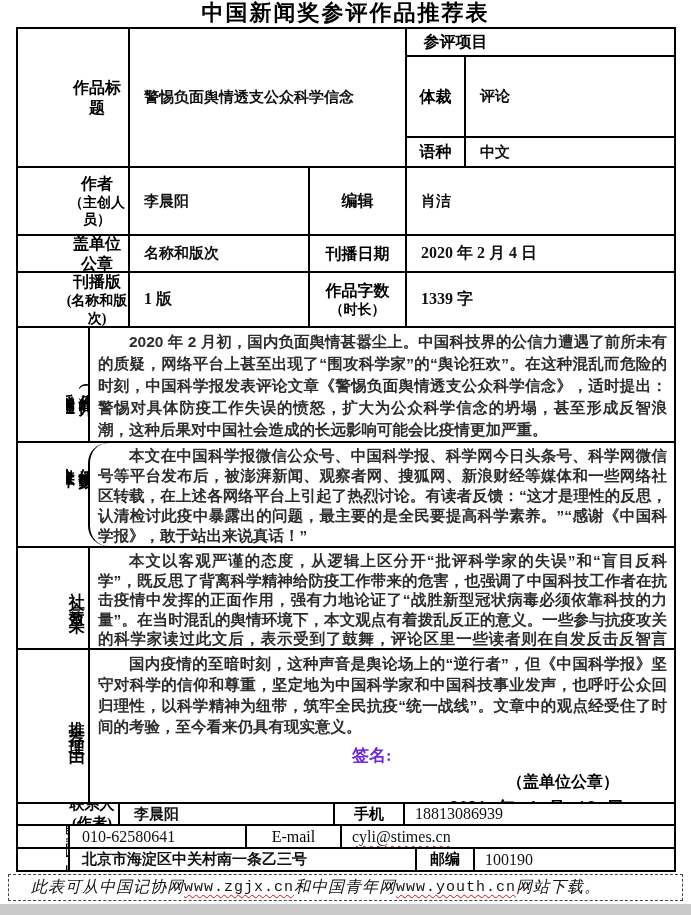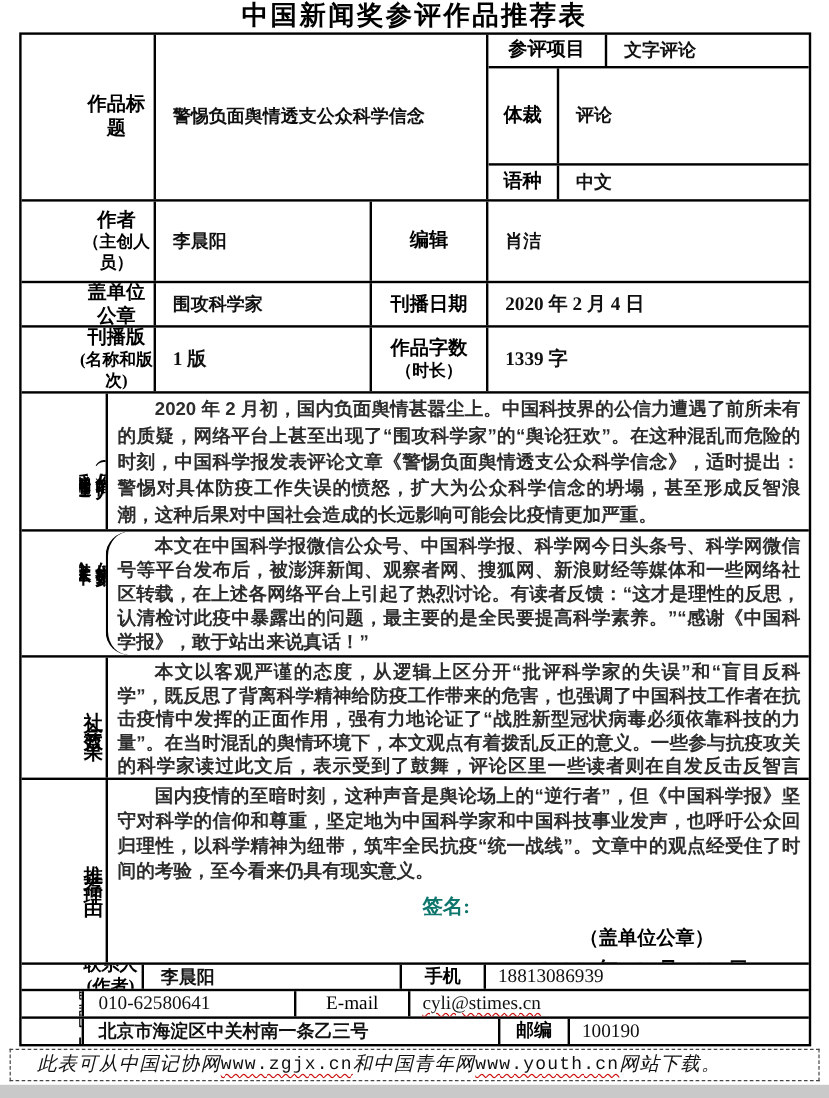--- a/index.html
+++ b/index.html
@@ -66,22 +66,22 @@
   .vlabel.spread span { letter-spacing:9px; }
   .para {
     font-family:"Liberation Sans", sans-serif; font-weight:bold; color:#2d2d2d;
     font-size:15.5px; line-height:21px; text-align:justify; text-indent:2em;
     padding:3px 7px 0 8px;
   }
   .r-intro .para { line-height:22px; }
   .r-media .para { line-height:20px;border-radius:20px; }
   .r-social .para { line-height:19.5px; }
   .rec-cell { display:flex; flex-direction:column; }
-  .sign1 { margin-top:7px; padding-left:262px; font-weight:bold; font-size:17px; color:#0f766e; }
-  .sign2 { margin-top:5px; padding-left:393px; font-weight:bold; font-size:16px; color:#000; }
+  .sign1 { margin-top:7px; padding-left:262px; font-weight:bold; font-size:17px; color:#6d28d9; }
+  .sign2 { margin-top:5px; padding-left:393px; font-weight:bold; font-size:16px; color:#000;margin-left:24px; }
   .sign3 { margin-top:3px; padding-left:360px; font-weight:bold; font-size:18px; word-spacing:7px; color:#000; }
 
   .wavy {
     text-decoration-line:underline; text-decoration-style:wavy;
     text-decoration-color:#cc1111; text-decoration-thickness:1px;
     text-underline-offset:3px;
   }
   .mono { font-family:"Liberation Mono", monospace; font-size:15px; font-style:normal; }
 
   .footnote {
@@ -100,21 +100,20 @@
   <div class="doc-title">中国新闻奖参评作品推荐表</div>
 
   <div class="tbl">
 
     <div class="row r-block1">
       <div class="cell lab">作品标题</div>
       <div class="cell val">警惕负面舆情透支公众科学信念</div>
       <div class="cell sub">
         <div class="srow s1">
           <div class="scell lab">参评项目</div>
-          <div class="scell val">文字评论</div>
         </div>
         <div class="srow s2">
           <div class="scell lab">体裁</div>
           <div class="scell val">评论</div>
         </div>
         <div class="srow s3">
           <div class="scell lab">语种</div>
           <div class="scell val">中文</div>
         </div>
       </div>
@@ -124,21 +123,21 @@
       <div class="cell lab">
         <span><span>作者</span><span class="l2">（主创人员）</span></span>
       </div>
       <div class="cell val">李晨阳</div>
       <div class="cell lab">编辑</div>
       <div class="cell val">肖洁</div>
     </div>
 
     <div class="row r-pub">
       <div class="cell lab">盖单位公章</div>
-      <div class="cell val">围攻科学家</div>
+      <div class="cell val">名称和版次</div>
       <div class="cell lab">刊播日期</div>
       <div class="cell val num">2020 年 2 月 4 日</div>
     </div>
 
     <div class="row r-ed">
       <div class="cell lab">
         <span><span>刊播版</span><span class="l2">(名称和版次)</span></span>
       </div>
       <div class="cell val num">1 版</div>
       <div class="cell lab">

